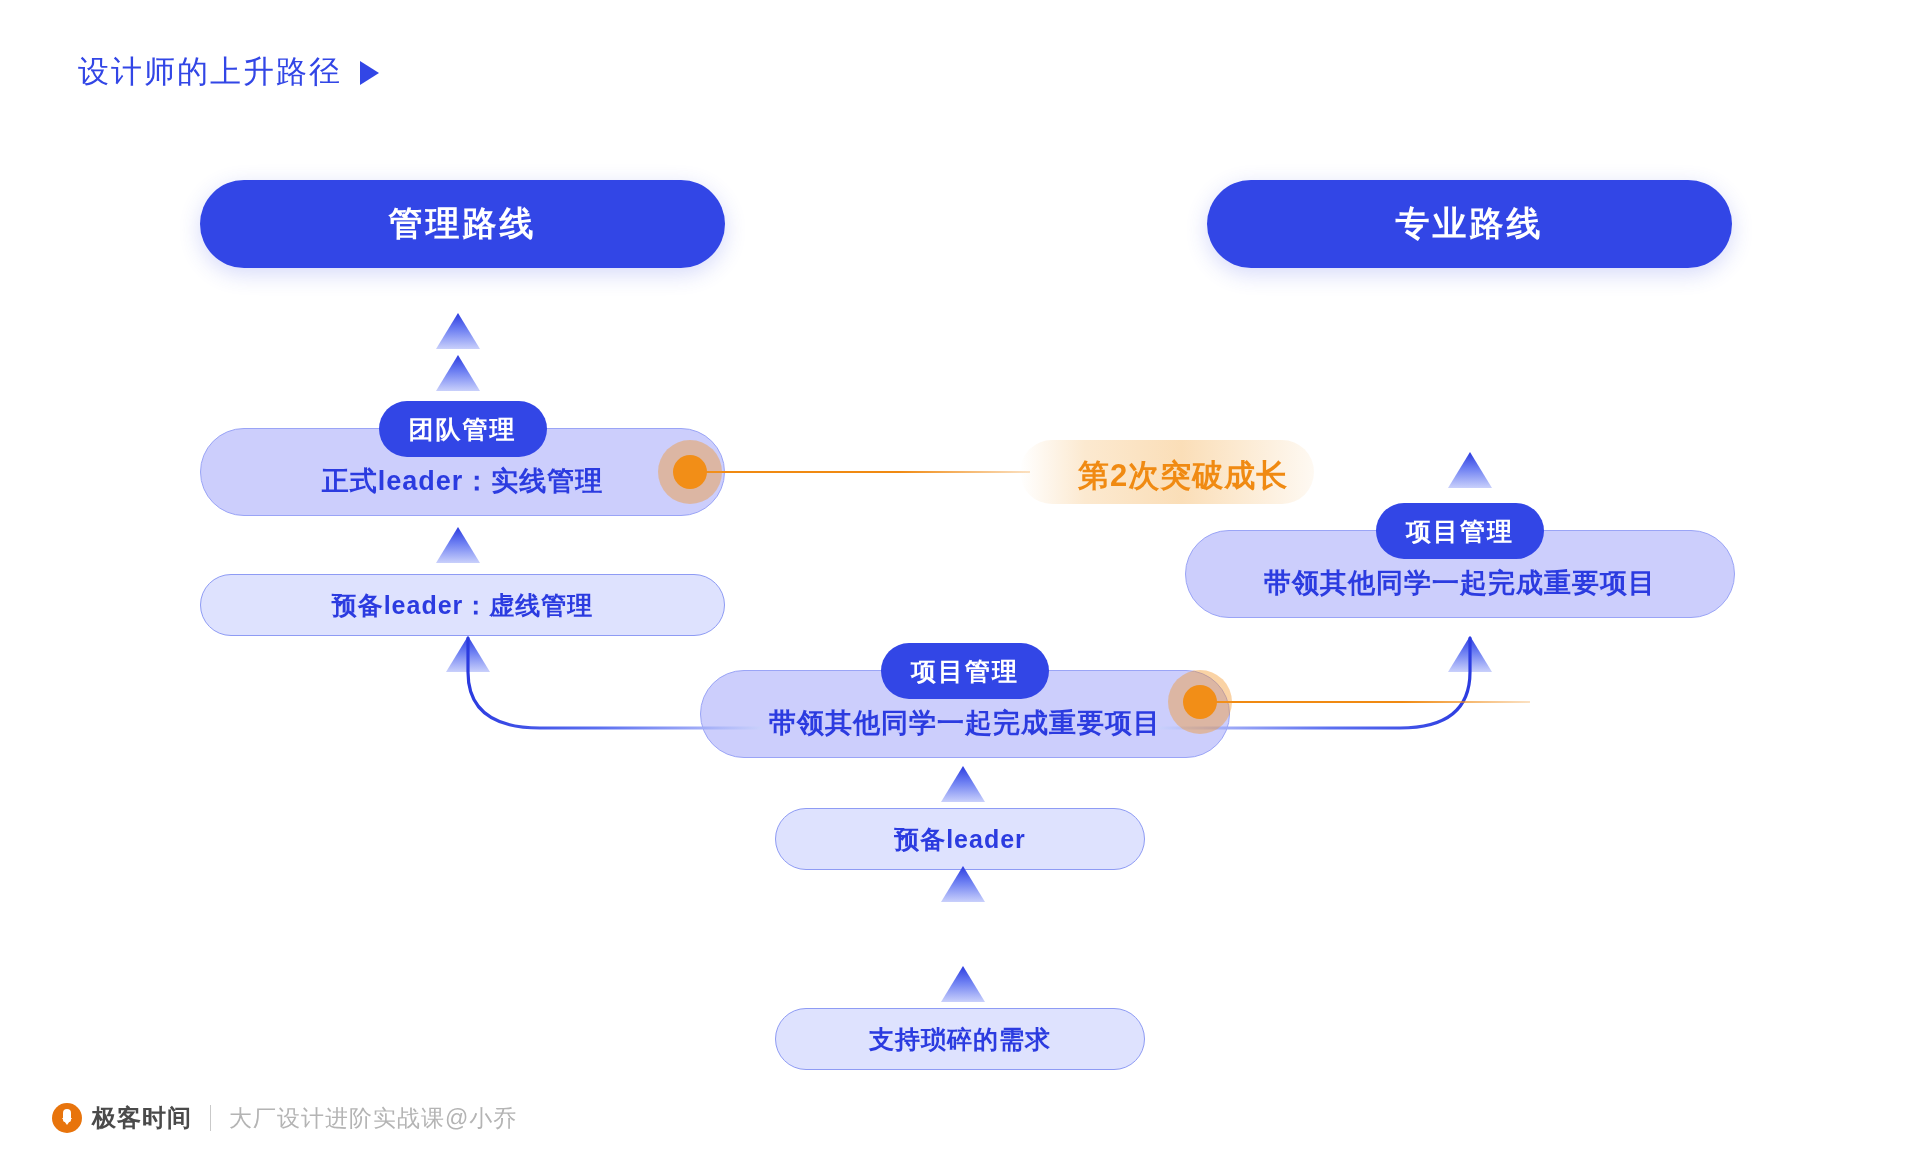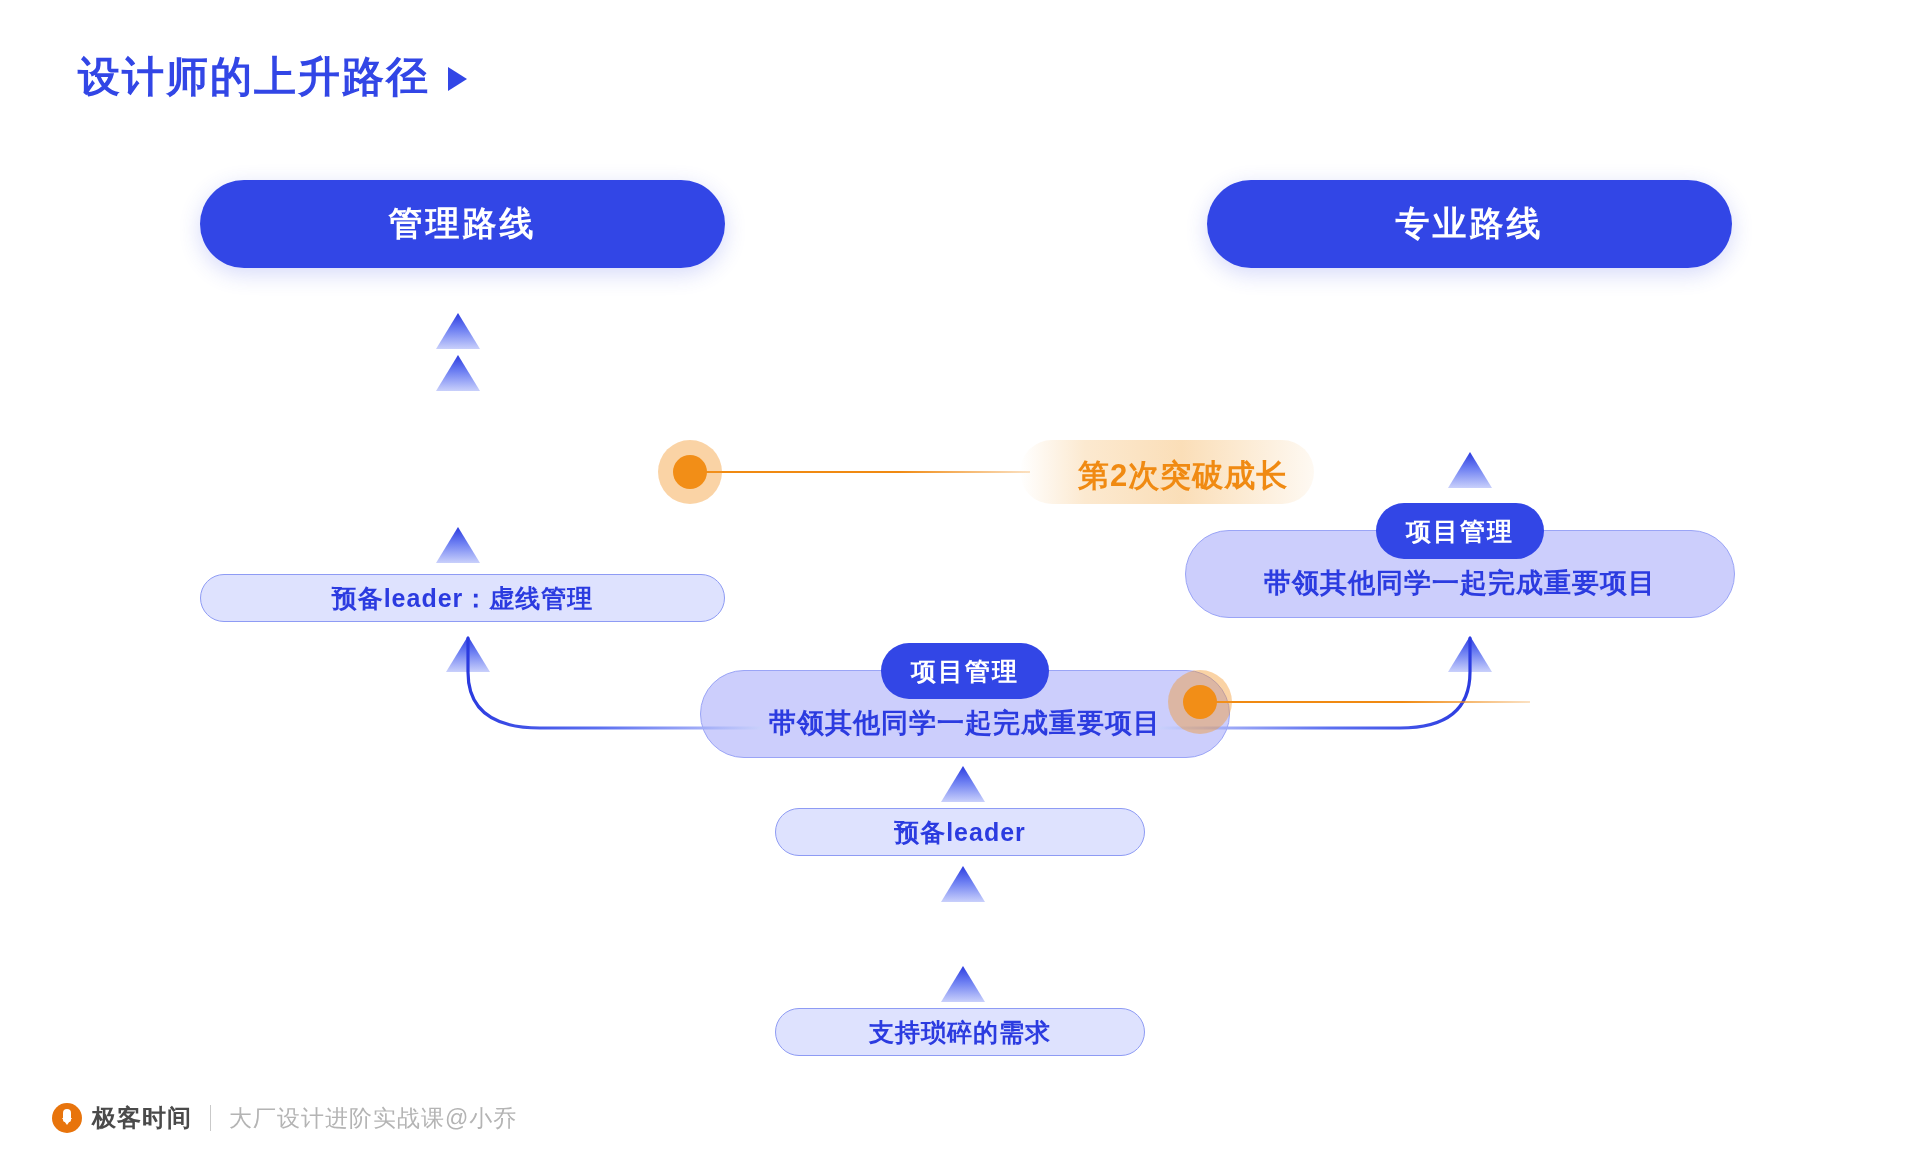--- a/index.html
+++ b/index.html
@@ -20,22 +20,22 @@
   
   #title-row {
     position: absolute;
     left: 78px;
     top: 56px;
     display: flex;
     align-items: center;
     gap: 18px;
   }
   #page-title {
-    font-size: 42px;
-    font-weight: bold;
+    font-size: 31px;
+    font-weight: normal;
     color: #3246E6;
     letter-spacing: 2px;
     line-height: 1;
   }
   #title-play {
     width: 0; height: 0;
     border-left: 19px solid #3246E6;
     border-top: 12px solid transparent;
     border-bottom: 12px solid transparent;
     margin-top: 3px;
@@ -55,21 +55,21 @@
     align-items: center;
     justify-content: center;
     box-shadow: 0 6px 22px rgba(50,70,230,0.20);
   }
   #route-mgmt  { left: 200px;  top: 180px; width: 525px; }
   #route-prof  { left: 1207px; top: 180px; width: 525px; }
 
   
   .step-pill {
     position: absolute;
-    height: 48px;
+    height: 62px;
     border-radius: 31px;
     background: #DEE2FE;
     border: 1.6px solid #8E9BF4;
     display: flex;
     align-items: center;
     justify-content: center;
     color: #2B3BE0;
     font-size: 25px;
     font-weight: bold;
     letter-spacing: 1px;
@@ -264,20 +264,24 @@
   <div id="route-mgmt" class="route-pill">
     <span>管理路线</span>
   </div>
   <div id="route-prof" class="route-pill">
     <span>专业路线</span>
   </div>
 
   <div class="up-arrow" style="left:436px; top:313px;"></div>
   <div class="up-arrow" style="left:436px; top:355px;"></div>
 
+  <div class="node-card" style="left:200px; top:428px; width:525px; height:88px;">
+    <div class="card-badge">团队管理</div>
+    <div class="card-text">正式leader：实线管理</div>
+  </div>
 
   <div class="orange-dot" style="left:658px; top:440px;"></div>
   <div class="orange-rule" style="left:700px; top:471px; width:330px;"></div>
   <div class="milestone" style="left:1020px; top:440px;">
     <span>第2次突破成长</span>
   </div>
 
   <div class="up-arrow" style="left:436px; top:527px;"></div>
 
   <div class="step-pill" style="left:200px; top:574px; width:525px;">

